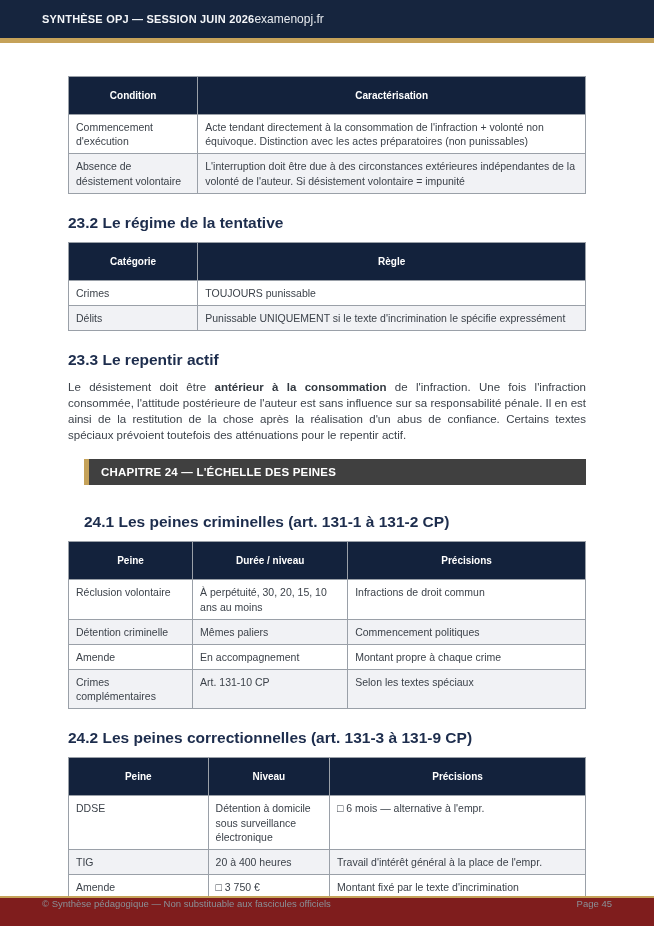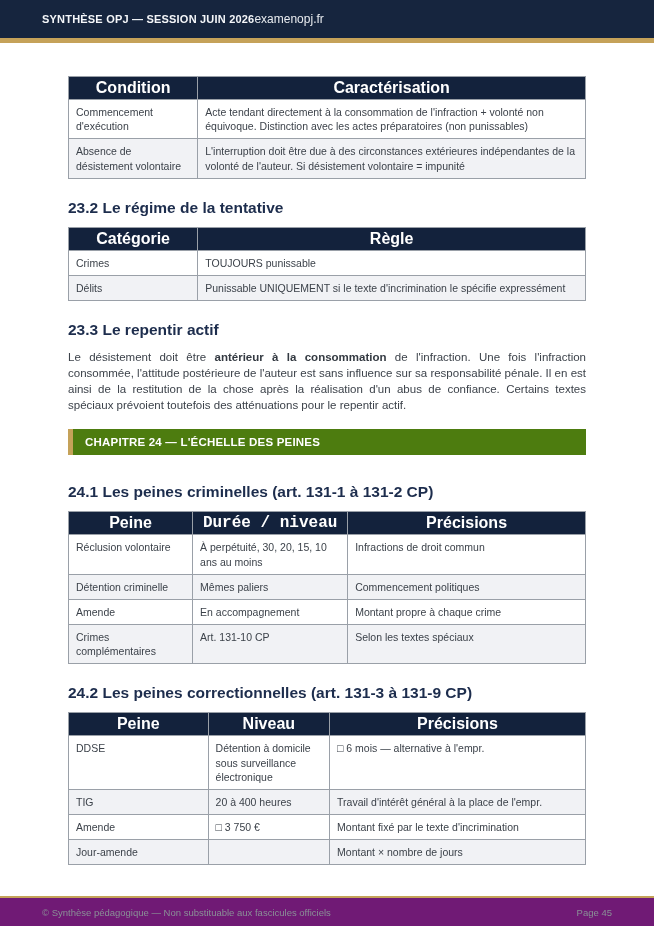--- a/index.html
+++ b/index.html
@@ -23,82 +23,82 @@
   .header-title{color:#f4f6f9;font-size:11px;font-weight:bold;letter-spacing:.2px;}
   .header-site{color:#e8ebef;font-size:12px;}
   
   .content{padding:33px 68px 0 68px;}
   h2.section-heading{
     color:#1d2d4d;
     font-size:15.5px;
     font-weight:bold;
     margin:20px 0 10px 0;
   }
-  h2.after-banner{margin-top:28px;}
+  h2.after-banner{margin-top:28px;margin-left:16px;}
   
   table.doc-table{
     width:100%;
     border-collapse:collapse;
     border:1px solid #6f7680;
     font-size:10.5px;
     color:#3c424a;
     margin:0 0 4px 0;
     font-family:"Liberation Sans","DejaVu Sans",sans-serif;
   }
   table.doc-table th{
     background:#13223c;
     color:#ffffff;
     font-weight:bold;
     text-align:center;
-    padding:2px 6px;
+    padding:13px 6px;
     border:1px solid #9aa0a8;
-    font-size:16px;
+    font-size:10px;
   }
   table.doc-table td{
     border:1px solid #9aa0a8;
     padding:5px 7px;
     vertical-align:top;
     line-height:1.35;
     background:#ffffff;
   }
   table.doc-table tbody tr:nth-child(even) td{background:#f1f2f5;}
   
   table.tbl-2col th:nth-child(1){width:25%;}
   table.tbl-241 th:nth-child(1){width:24%;}
-  table.tbl-241 th:nth-child(2){width:30%;font-family:Liberation Mono, monospace;}
+  table.tbl-241 th:nth-child(2){width:30%;}
   table.tbl-242 th:nth-child(1){width:27%;}
   table.tbl-242 th:nth-child(2){width:23.5%;}
   
   p.body-paragraph{
     font-size:11.5px;
     line-height:1.4;
     color:#3c424a;
     text-align:justify;
     margin:0 0 16px 0;
   }
   p.body-paragraph b{color:#343a42;}
   
   .chapter-banner{
-    background:#4d7c0f;
+    background:#404040;
     border-left:5px solid #c5a259;
     color:#ffffff;
     font-weight:bold;
     font-size:11.5px;
     padding:7px 12px;
-    margin:16px 0 6px 0;
+    margin:16px 0 6px 16px;
     letter-spacing:.2px;
   }
   
   .footer{
     position:absolute;left:0;right:0;bottom:0;
     height:28px;
     border-top:2px solid #c5a259;
-    display:flex;align-items:center;justify-content:space-between;
+    display:flex;align-items:flex-start;justify-content:space-between;
     padding:0 42px;
-    background:#701a75;
+    background:#7f1d1d;
   }
   .footer span{color:#8a9097;font-size:9.5px;}
 </style>
 </head>
 <body>
 
 <div class="page">
 
   <div class="header-bar">
     <span class="header-title">SYNTHÈSE OPJ — SESSION JUIN 2026</span>

